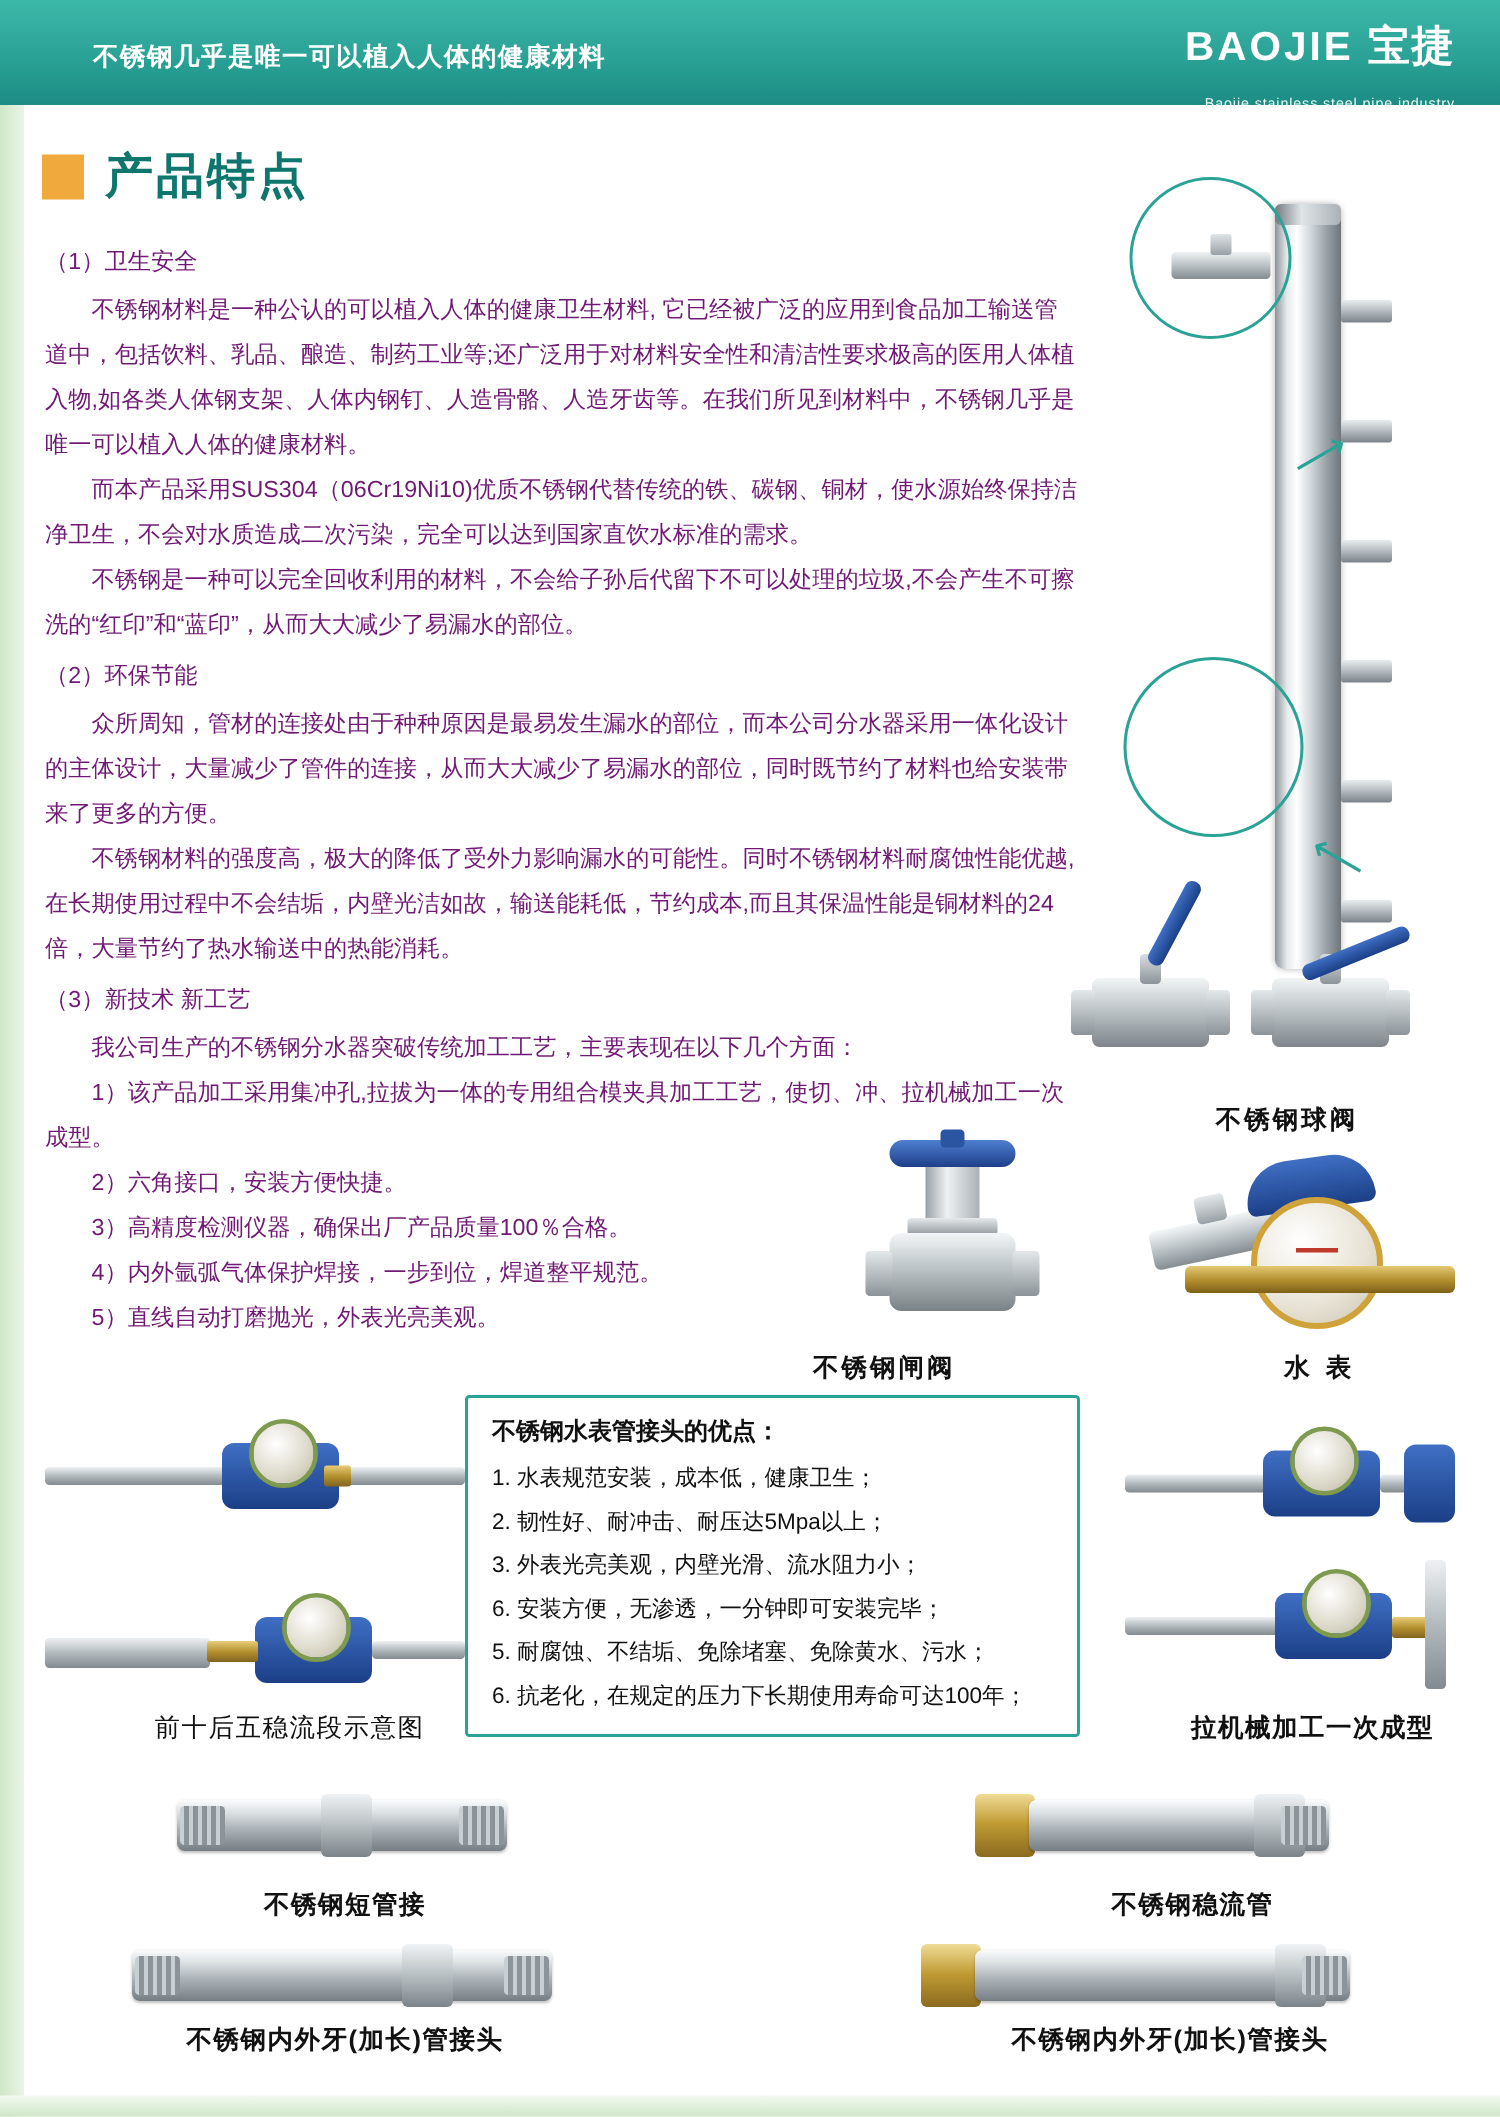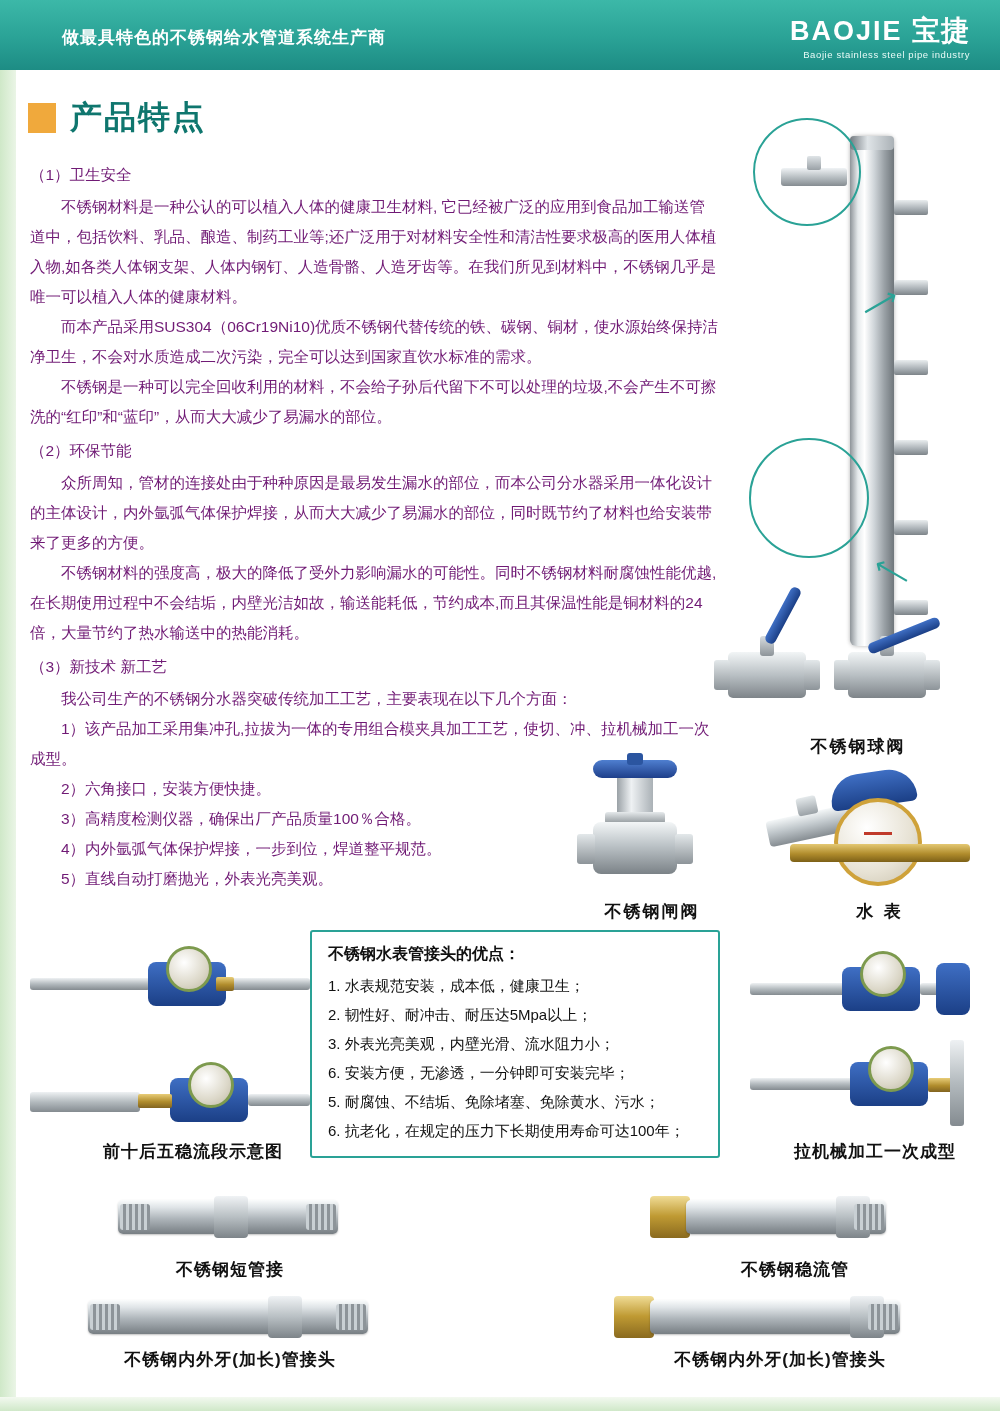--- a/index.html
+++ b/index.html
@@ -20,21 +20,21 @@
   }
   .brand{
     position:absolute;right:30px;top:16px;text-align:right;color:#fff;
   }
   .brand .logo-line{
     font-size:27px;font-weight:bold;letter-spacing:2px;line-height:30px;
     white-space:nowrap;
   }
   .brand .logo-cn{font-size:28px;letter-spacing:1px;}
   .brand .logo-sub{
-    font-size:9.5px;letter-spacing:.6px;margin-top:3px;color:#e8fbf7;
+    font-size:9.5px;letter-spacing:.6px;margin-top:18px;color:#e8fbf7;
   }
   
   .edge-left{
     position:absolute;left:0;top:70px;width:16px;height:1341px;
     background:linear-gradient(90deg,#cfe8c8 0%,#eaf5e6 100%);
   }
   .edge-bottom{
     position:absolute;left:0;bottom:0;width:1000px;height:14px;
     background:linear-gradient(0deg,#cfe8c8 0%,#f3f9f0 100%);
   }
@@ -142,21 +142,21 @@
   }
   .gate .body{
     position:absolute;left:18px;top:62px;width:84px;height:52px;border-radius:8px;
     background:linear-gradient(180deg,#f3f6f7,#bcc3c7 45%,#7b8287);
   }
   .gate .body:before,.gate .body:after{
     content:"";position:absolute;top:12px;width:18px;height:30px;border-radius:3px;
     background:linear-gradient(180deg,#e3e8ea,#8d9499);
   }
   .gate .body:before{left:-16px}.gate .body:after{right:-16px}
-  .cap-gate{position:absolute;left:562px;top:900px;width:180px;text-align:center;font-size:17px;font-weight:bold;letter-spacing:2px;}
+  .cap-gate{position:absolute;left:542px;top:900px;width:180px;text-align:left;font-size:17px;font-weight:bold;letter-spacing:2px;}
   
   .meter{position:absolute;left:790px;top:772px;width:180px;height:120px;}
   .meter .lid{
     position:absolute;left:40px;top:0;width:86px;height:34px;border-radius:40px 40px 8px 8px;
     background:linear-gradient(180deg,#3f6fc4,#1b3f86);transform:rotate(-8deg);
   }
   .meter .dial{
     position:absolute;left:44px;top:26px;width:80px;height:80px;border-radius:50%;
     background:radial-gradient(circle at 36% 32%,#ffffff,#e7e2d4 60%,#c9c2ad);
     border:4px solid #cfa23a;
@@ -189,21 +189,21 @@
   }
   .asm .mdial{
     position:absolute;width:40px;height:40px;border-radius:50%;
     background:radial-gradient(circle at 38% 34%,#fff,#dcd8c9 60%,#bdb7a2);
     border:3px solid #7d9a4e;
   }
   .asm .brass{
     position:absolute;height:14px;border-radius:2px;
     background:linear-gradient(180deg,#e8cd78,#b08c2c 55%,#826420);
   }
-  .cap-left{position:absolute;left:78px;top:1140px;width:230px;text-align:center;font-size:17px;font-weight:bold;letter-spacing:1px;}
+  .cap-left{position:absolute;left:78px;top:1140px;width:230px;text-align:center;font-size:17px;font-weight:normal;letter-spacing:1px;}
   .cap-right{position:absolute;left:760px;top:1140px;width:230px;text-align:center;font-size:17px;font-weight:bold;letter-spacing:1px;}
   
   .fit{position:absolute;height:34px;border-radius:5px;
     background:linear-gradient(180deg,#fafcfc 0%,#dfe4e7 22%,#aeb5ba 55%,#777e83 100%);
     box-shadow:0 1px 2px rgba(0,0,0,.25);
   }
   .fit .thread-l,.fit .thread-r{
     position:absolute;top:4px;height:26px;width:30px;border-radius:3px;
     background:repeating-linear-gradient(90deg,#c9d0d4 0 3px,#8d9499 3px 6px);
   }
@@ -215,21 +215,21 @@
   .brassnut{
     position:absolute;height:42px;width:40px;border-radius:4px;
     background:linear-gradient(180deg,#f0dc96,#bf9a33 48%,#8a6a1f);
   }
   .cap-fit{position:absolute;text-align:center;font-size:17px;font-weight:bold;letter-spacing:1px;}
 </style>
 </head>
 <body>
 
 <div class="banner">
-  <div class="tagline">做最具特色的不锈钢给水管道系统生产商</div>
+  <div class="tagline">不锈钢几乎是唯一可以植入人体的健康材料</div>
   <div class="brand">
     <div class="logo-line">
       <span>BAOJIE</span>
       <span class="logo-cn">宝捷</span>
     </div>
     <div class="logo-sub">Baojie stainless steel pipe industry</div>
   </div>
 </div>
 <div class="edge-left"></div>
 <div class="edge-bottom"></div>
@@ -238,21 +238,21 @@
   <div class="sq"></div>
   <div class="txt">产品特点</div>
 </div>
 
 <div class="col">
   <div class="sub">（1）卫生安全</div>
   <p class="para">不锈钢材料是一种公认的可以植入人体的健康卫生材料, 它已经被广泛的应用到食品加工输送管道中，包括饮料、乳品、酿造、制药工业等;还广泛用于对材料安全性和清洁性要求极高的医用人体植入物,如各类人体钢支架、人体内钢钉、人造骨骼、人造牙齿等。在我们所见到材料中，不锈钢几乎是唯一可以植入人体的健康材料。</p>
   <p class="para">而本产品采用SUS304（06Cr19Ni10)优质不锈钢代替传统的铁、碳钢、铜材，使水源始终保持洁净卫生，不会对水质造成二次污染，完全可以达到国家直饮水标准的需求。</p>
   <p class="para">不锈钢是一种可以完全回收利用的材料，不会给子孙后代留下不可以处理的垃圾,不会产生不可擦洗的“红印”和“蓝印”，从而大大减少了易漏水的部位。</p>
   <div class="sub">（2）环保节能</div>
-  <p class="para">众所周知，管材的连接处由于种种原因是最易发生漏水的部位，而本公司分水器采用一体化设计的主体设计，内外氩弧气体保护焊接，从而大大减少了易漏水的部位，同时既节约了材料也给安装带来了更多的方便。</p>
+  <p class="para">众所周知，管材的连接处由于种种原因是最易发生漏水的部位，而本公司分水器采用一体化设计的主体设计，大量减少了管件的连接，从而大大减少了易漏水的部位，同时既节约了材料也给安装带来了更多的方便。</p>
   <p class="para">不锈钢材料的强度高，极大的降低了受外力影响漏水的可能性。同时不锈钢材料耐腐蚀性能优越,在长期使用过程中不会结垢，内壁光洁如故，输送能耗低，节约成本,而且其保温性能是铜材料的24倍，大量节约了热水输送中的热能消耗。</p>
   <div class="sub">（3）新技术 新工艺</div>
   <p class="para">我公司生产的不锈钢分水器突破传统加工工艺，主要表现在以下几个方面：</p>
   <div class="list">
     <p class="li">1）该产品加工采用集冲孔,拉拔为一体的专用组合模夹具加工工艺，使切、冲、拉机械加工一次成型。</p>
     <p class="li">2）六角接口，安装方便快捷。</p>
     <p class="li">3）高精度检测仪器，确保出厂产品质量100％合格。</p>
     <p class="li">4）内外氩弧气体保护焊接，一步到位，焊道整平规范。</p>
     <p class="li">5）直线自动打磨抛光，外表光亮美观。</p>
   </div>

